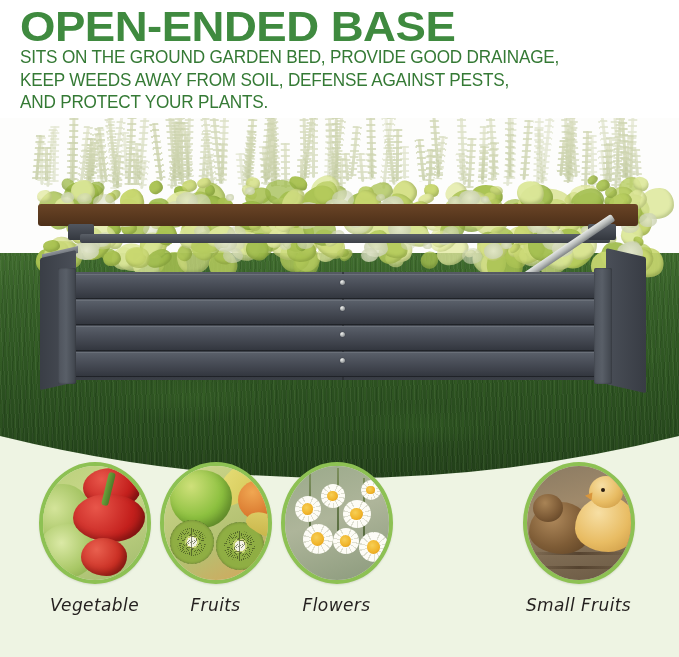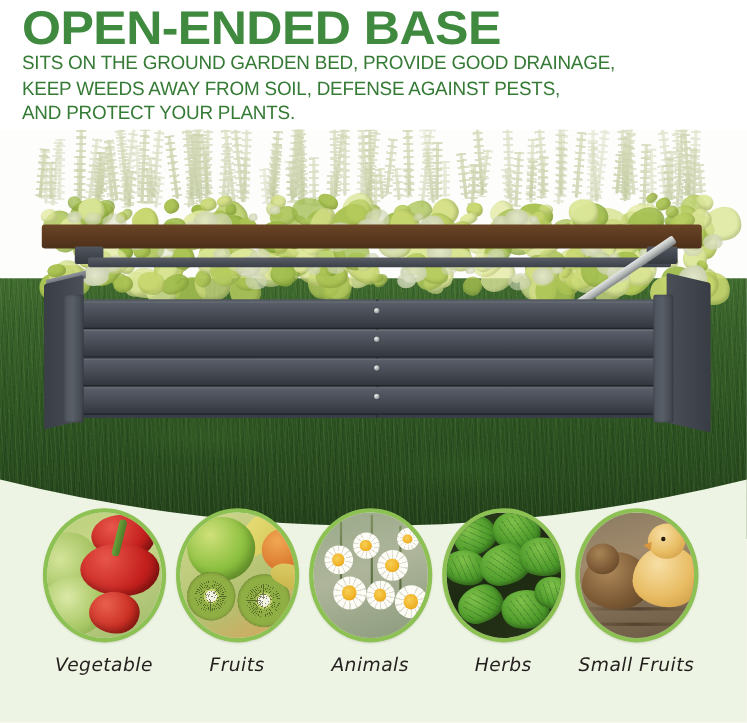--- a/index.html
+++ b/index.html
@@ -888,38 +888,23 @@
         <div class="daisy" style="left:74px; top:66px; width:30px; height:30px;">
             <div class="petals"></div>
             <div class="core"></div>
           </div>
         <div class="daisy" style="left:76px; top:14px; width:20px; height:20px;">
             <div class="petals"></div>
             <div class="core"></div>
           </div>
       </div>
     </div>
-    <div class="icon-label">Animals</div>
+    <div class="icon-label">Flowers</div>
   </div>
 
-  <div class="icon-cell" style="left:395px;">
-    <div class="circle">
-      <div class="circle-inner herb-bg">
-        <div class="mintleaf" style="left:6px;  top:4px;  width:40px; height:34px; transform:rotate(-18deg);"></div>
-        <div class="mintleaf" style="left:42px; top:-2px; width:44px; height:36px; transform:rotate(12deg);"></div>
-        <div class="mintleaf" style="left:-2px; top:34px; width:38px; height:32px; transform:rotate(24deg);"></div>
-        <div class="mintleaf" style="left:30px; top:28px; width:46px; height:38px; transform:rotate(-8deg);"></div>
-        <div class="mintleaf" style="left:66px; top:22px; width:42px; height:36px; transform:rotate(18deg);"></div>
-        <div class="mintleaf" style="left:10px; top:66px; width:42px; height:34px; transform:rotate(-14deg);"></div>
-        <div class="mintleaf" style="left:50px; top:70px; width:44px; height:36px; transform:rotate(10deg);"></div>
-        <div class="mintleaf" style="left:80px; top:58px; width:34px; height:30px; transform:rotate(30deg);"></div>
-      </div>
-    </div>
-    <div class="icon-label">Herbs</div>
-  </div>
 
   <div class="icon-cell" style="left:516px;">
     <div class="circle">
       <div class="circle-inner anim-bg">
         <div class="ground-line" style="top:86px;"></div>
         <div class="ground-line" style="top:100px;"></div>
         <div class="chick chick-brown" style="left:2px; top:36px; width:62px; height:52px;"></div>
         <div class="chick-head chick-brown" style="left:6px; top:28px; width:30px; height:28px; background:radial-gradient(circle at 40% 32%,#a98456,#7a5834 60%,#523a20);"></div>
         <div class="chick chick-yellow" style="left:48px; top:30px; width:62px; height:56px;"></div>
         <div class="chick-head chick-yellow" style="left:62px; top:10px; width:34px; height:32px;"></div>

